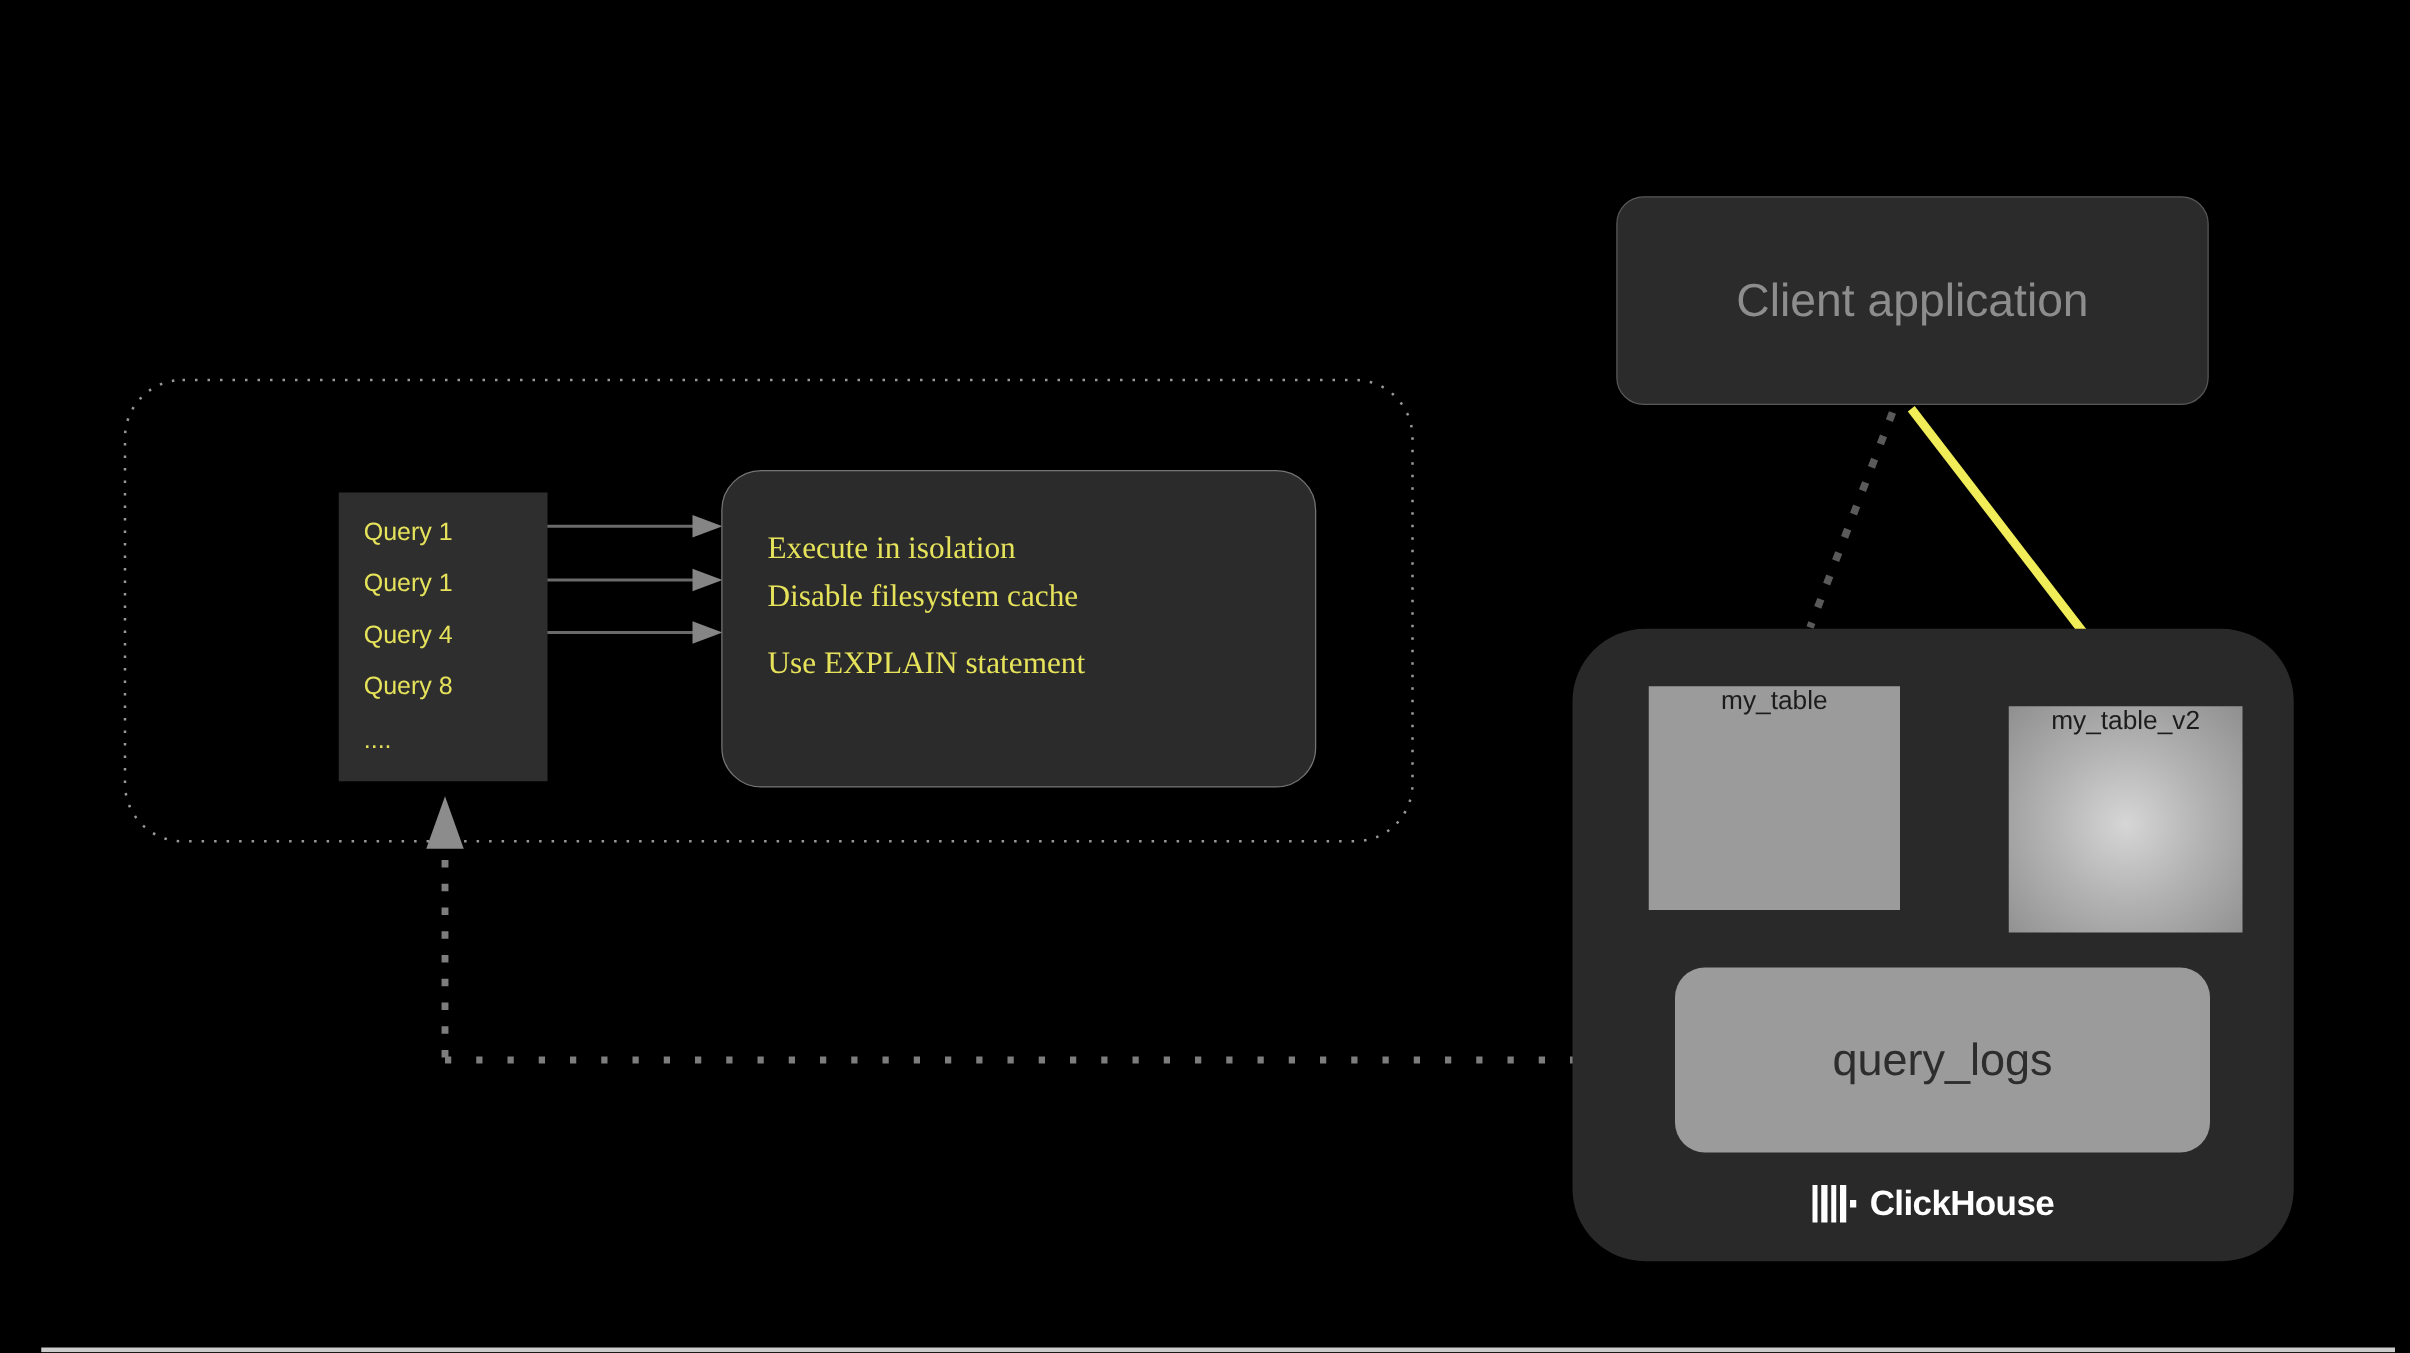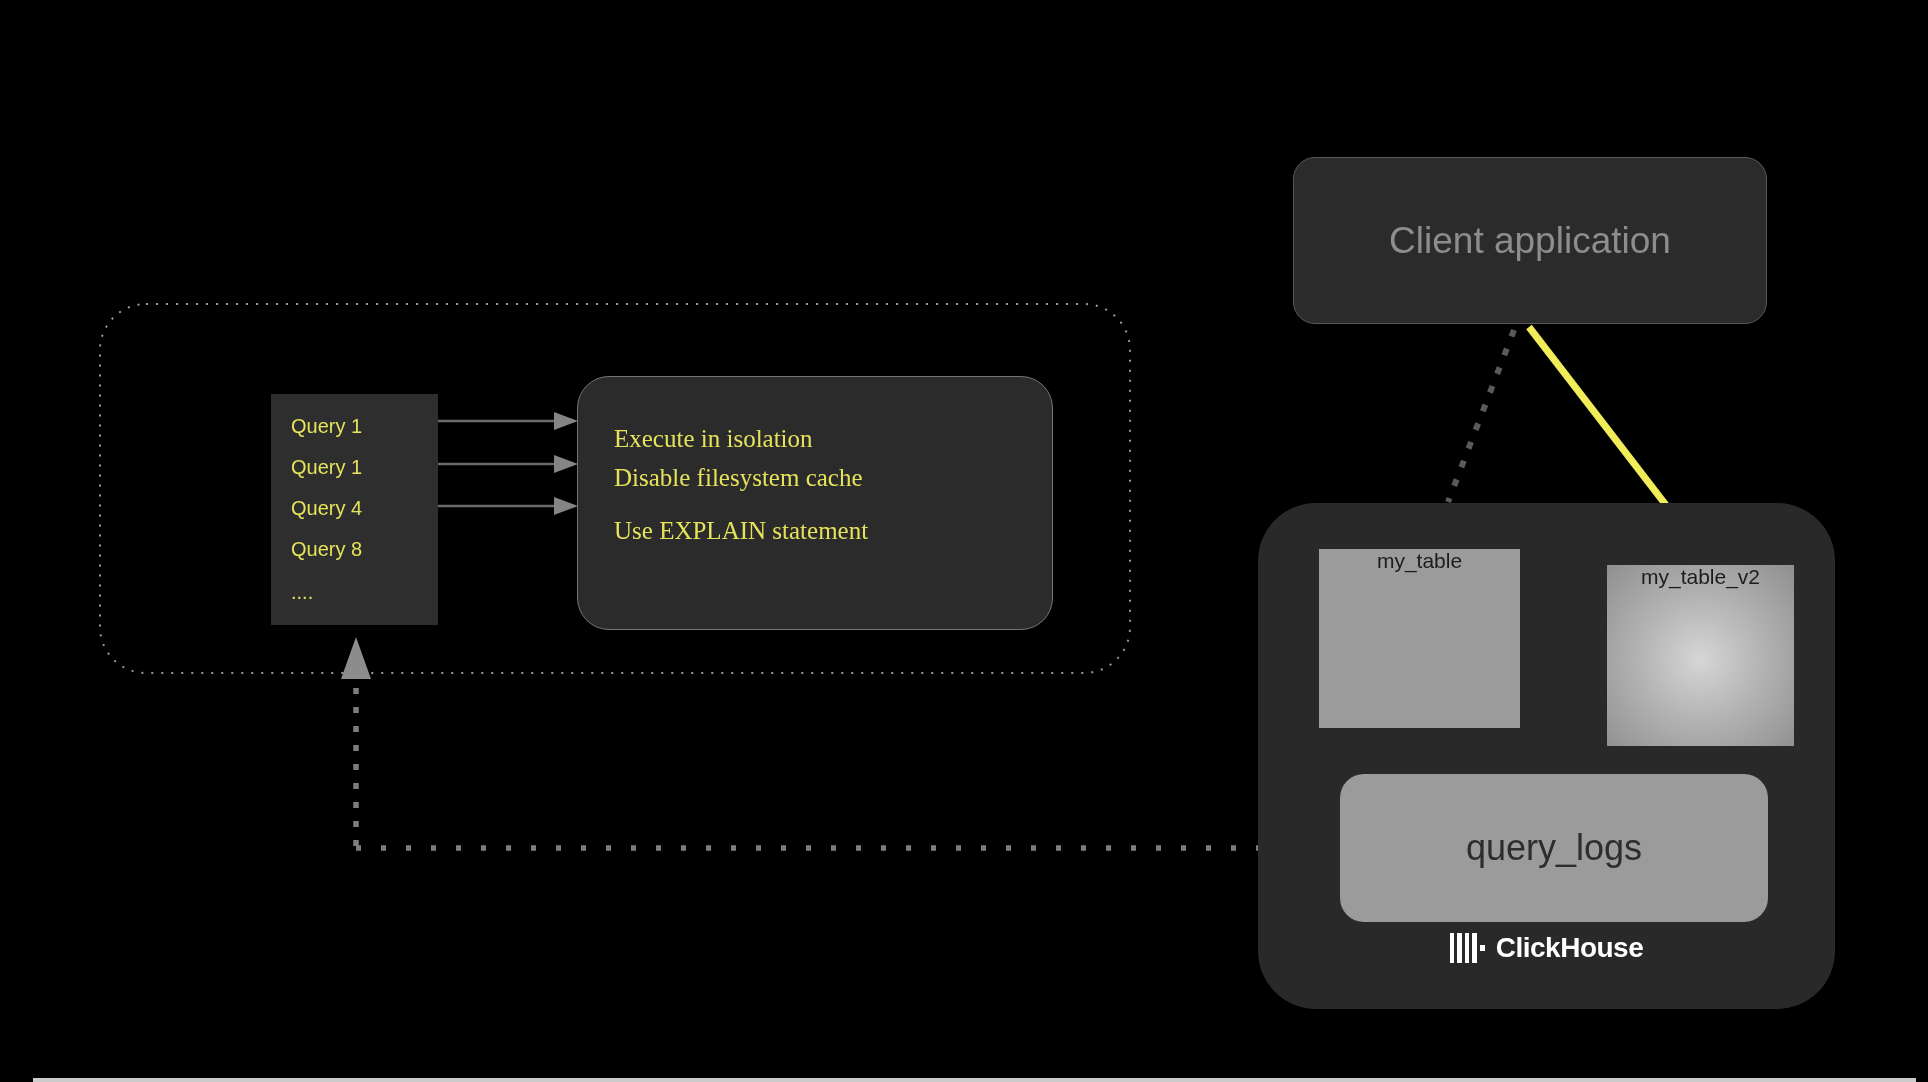--- a/index.html
+++ b/index.html
@@ -74,21 +74,21 @@
     margin-top:16px;
   }
   .query-logs{
     position:absolute;left:82px;top:271px;width:428px;height:148px;
     background:var(--table-fill);
     border-radius:24px;
     display:flex;align-items:center;justify-content:center;
     font-size:36px;color:#2d2d2d;
   }
   .ch-brand{
-    position:absolute;left:0;bottom:45px;width:100%;
+    position:absolute;left:0;bottom:30px;width:100%;
     display:flex;align-items:center;justify-content:center;
   }
   .ch-logo{display:flex;align-items:center;height:30px;}
   .ch-logo .bar{width:4.5px;height:30px;background:#fff;margin-right:3px;}
   .ch-logo .dot{width:5px;height:6px;background:#fff;margin-right:3px;}
   .ch-brand .brand-text{
     margin-left:8px;font-size:28px;font-weight:600;color:#fff;letter-spacing:-0.5px;
   }
 
   .bottom-strip{

